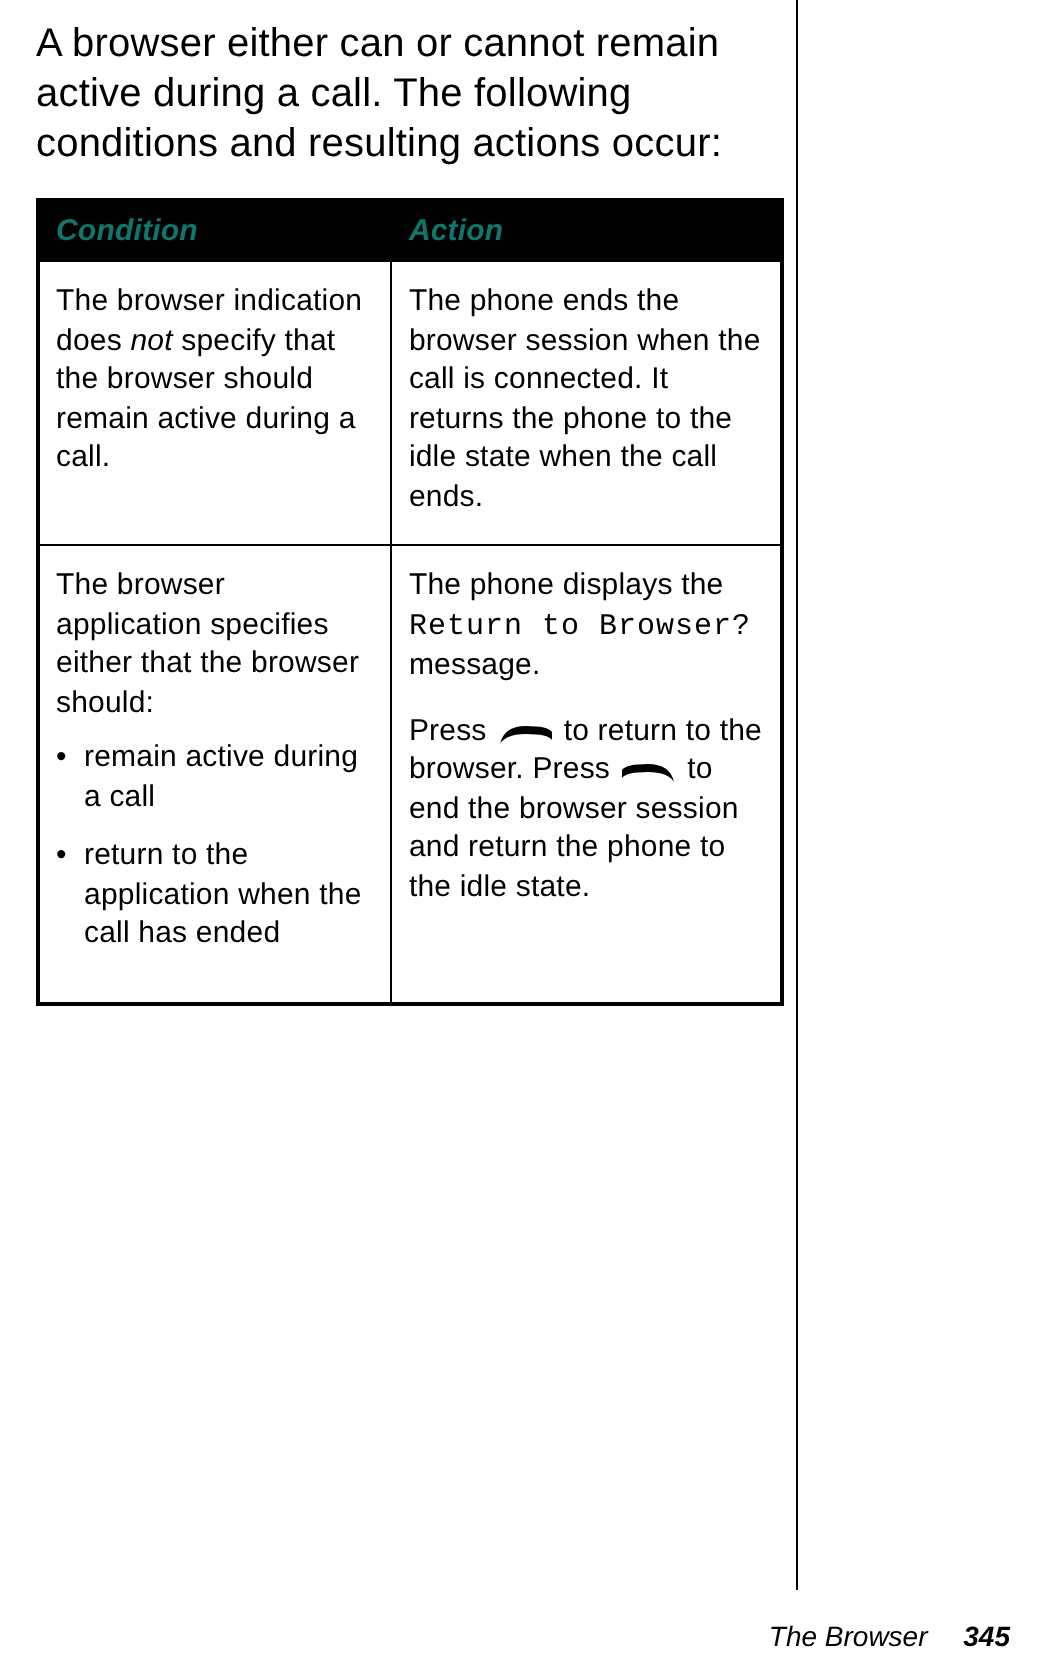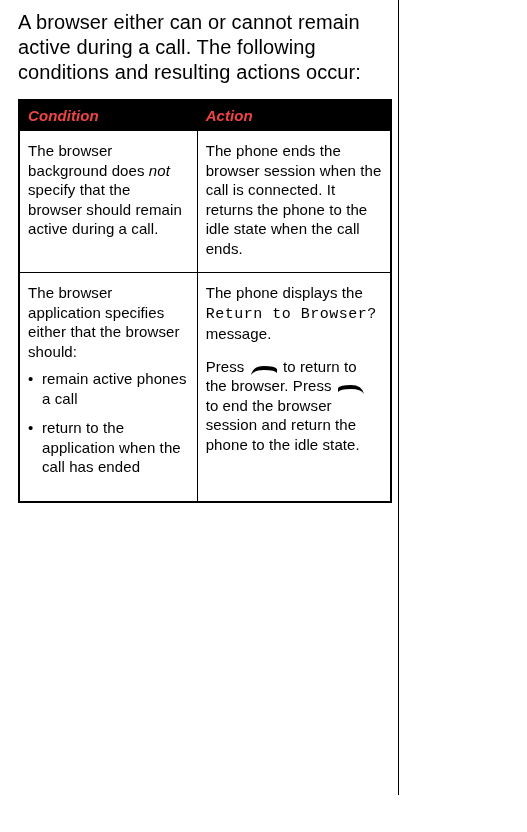--- a/index.html
+++ b/index.html
@@ -54,21 +54,21 @@
   .condensed {
     font-family: "Arial Narrow", Arial, sans-serif;
   }
   table.cond-table {
     border-collapse: collapse;
     width: 100%;
     margin-bottom: 22px;
   }
   table.cond-table th {
     background: #000;
-    color: #ef4444;
+    color: #0f766e;
     text-align: left;
     padding: 6px 8px;
     font-weight: 700;
     font-style: italic;
     font-size: 15px;
     font-family: "Arial Narrow", Arial, sans-serif;
     border: 1.5px solid #000;
   }
   table.cond-table td {
     border: 1.5px solid #000;
@@ -141,29 +141,29 @@
     <table class="cond-table">
       <thead>
         <tr>
           <th>Condition</th>
           <th>Action</th>
         </tr>
       </thead>
       <tbody>
         <tr>
           <td>
-            <span>The browser background does </span><span class="em">not</span><span> specify that the browser should remain active during a call.</span>
+            <span>The browser indication does </span><span class="em">not</span><span> specify that the browser should remain active during a call.</span>
           </td>
           <td>The phone ends the browser session when the call is connected. It returns the phone to the idle state when the call ends.</td>
         </tr>
         <tr>
           <td>
             <div>The browser application specifies either that the browser should:</div>
             <ul class="bullets">
-              <li>remain active phones a call</li>
+              <li>remain active during a call</li>
               <li>return to the application when the call has ended</li>
             </ul>
           </td>
           <td>
             <div>
               <span>The phone displays the </span><span class="ui-font">Return to Browser?</span><span> message.</span>
             </div>
             <div class="para-gap">
               <span>Press </span><span class="key-icon"><svg viewBox="0 0 28 12" width="28" height="12">
                     <path d="M1 11 Q3 2 14 2 Q25 2 27 5 L27 9 Q25 6 14 6 Q4 6 1 11 Z" fill="#000"></path>
@@ -173,13 +173,17 @@
             </div>
           </td>
         </tr>
       </tbody>
     </table>
 
 
 
   </div>
 
+  <div class="footer">
+    <span>The Browser</span>
+    <span class="page-no">345</span>
+  </div>
 </div>
 
 </body></html>

